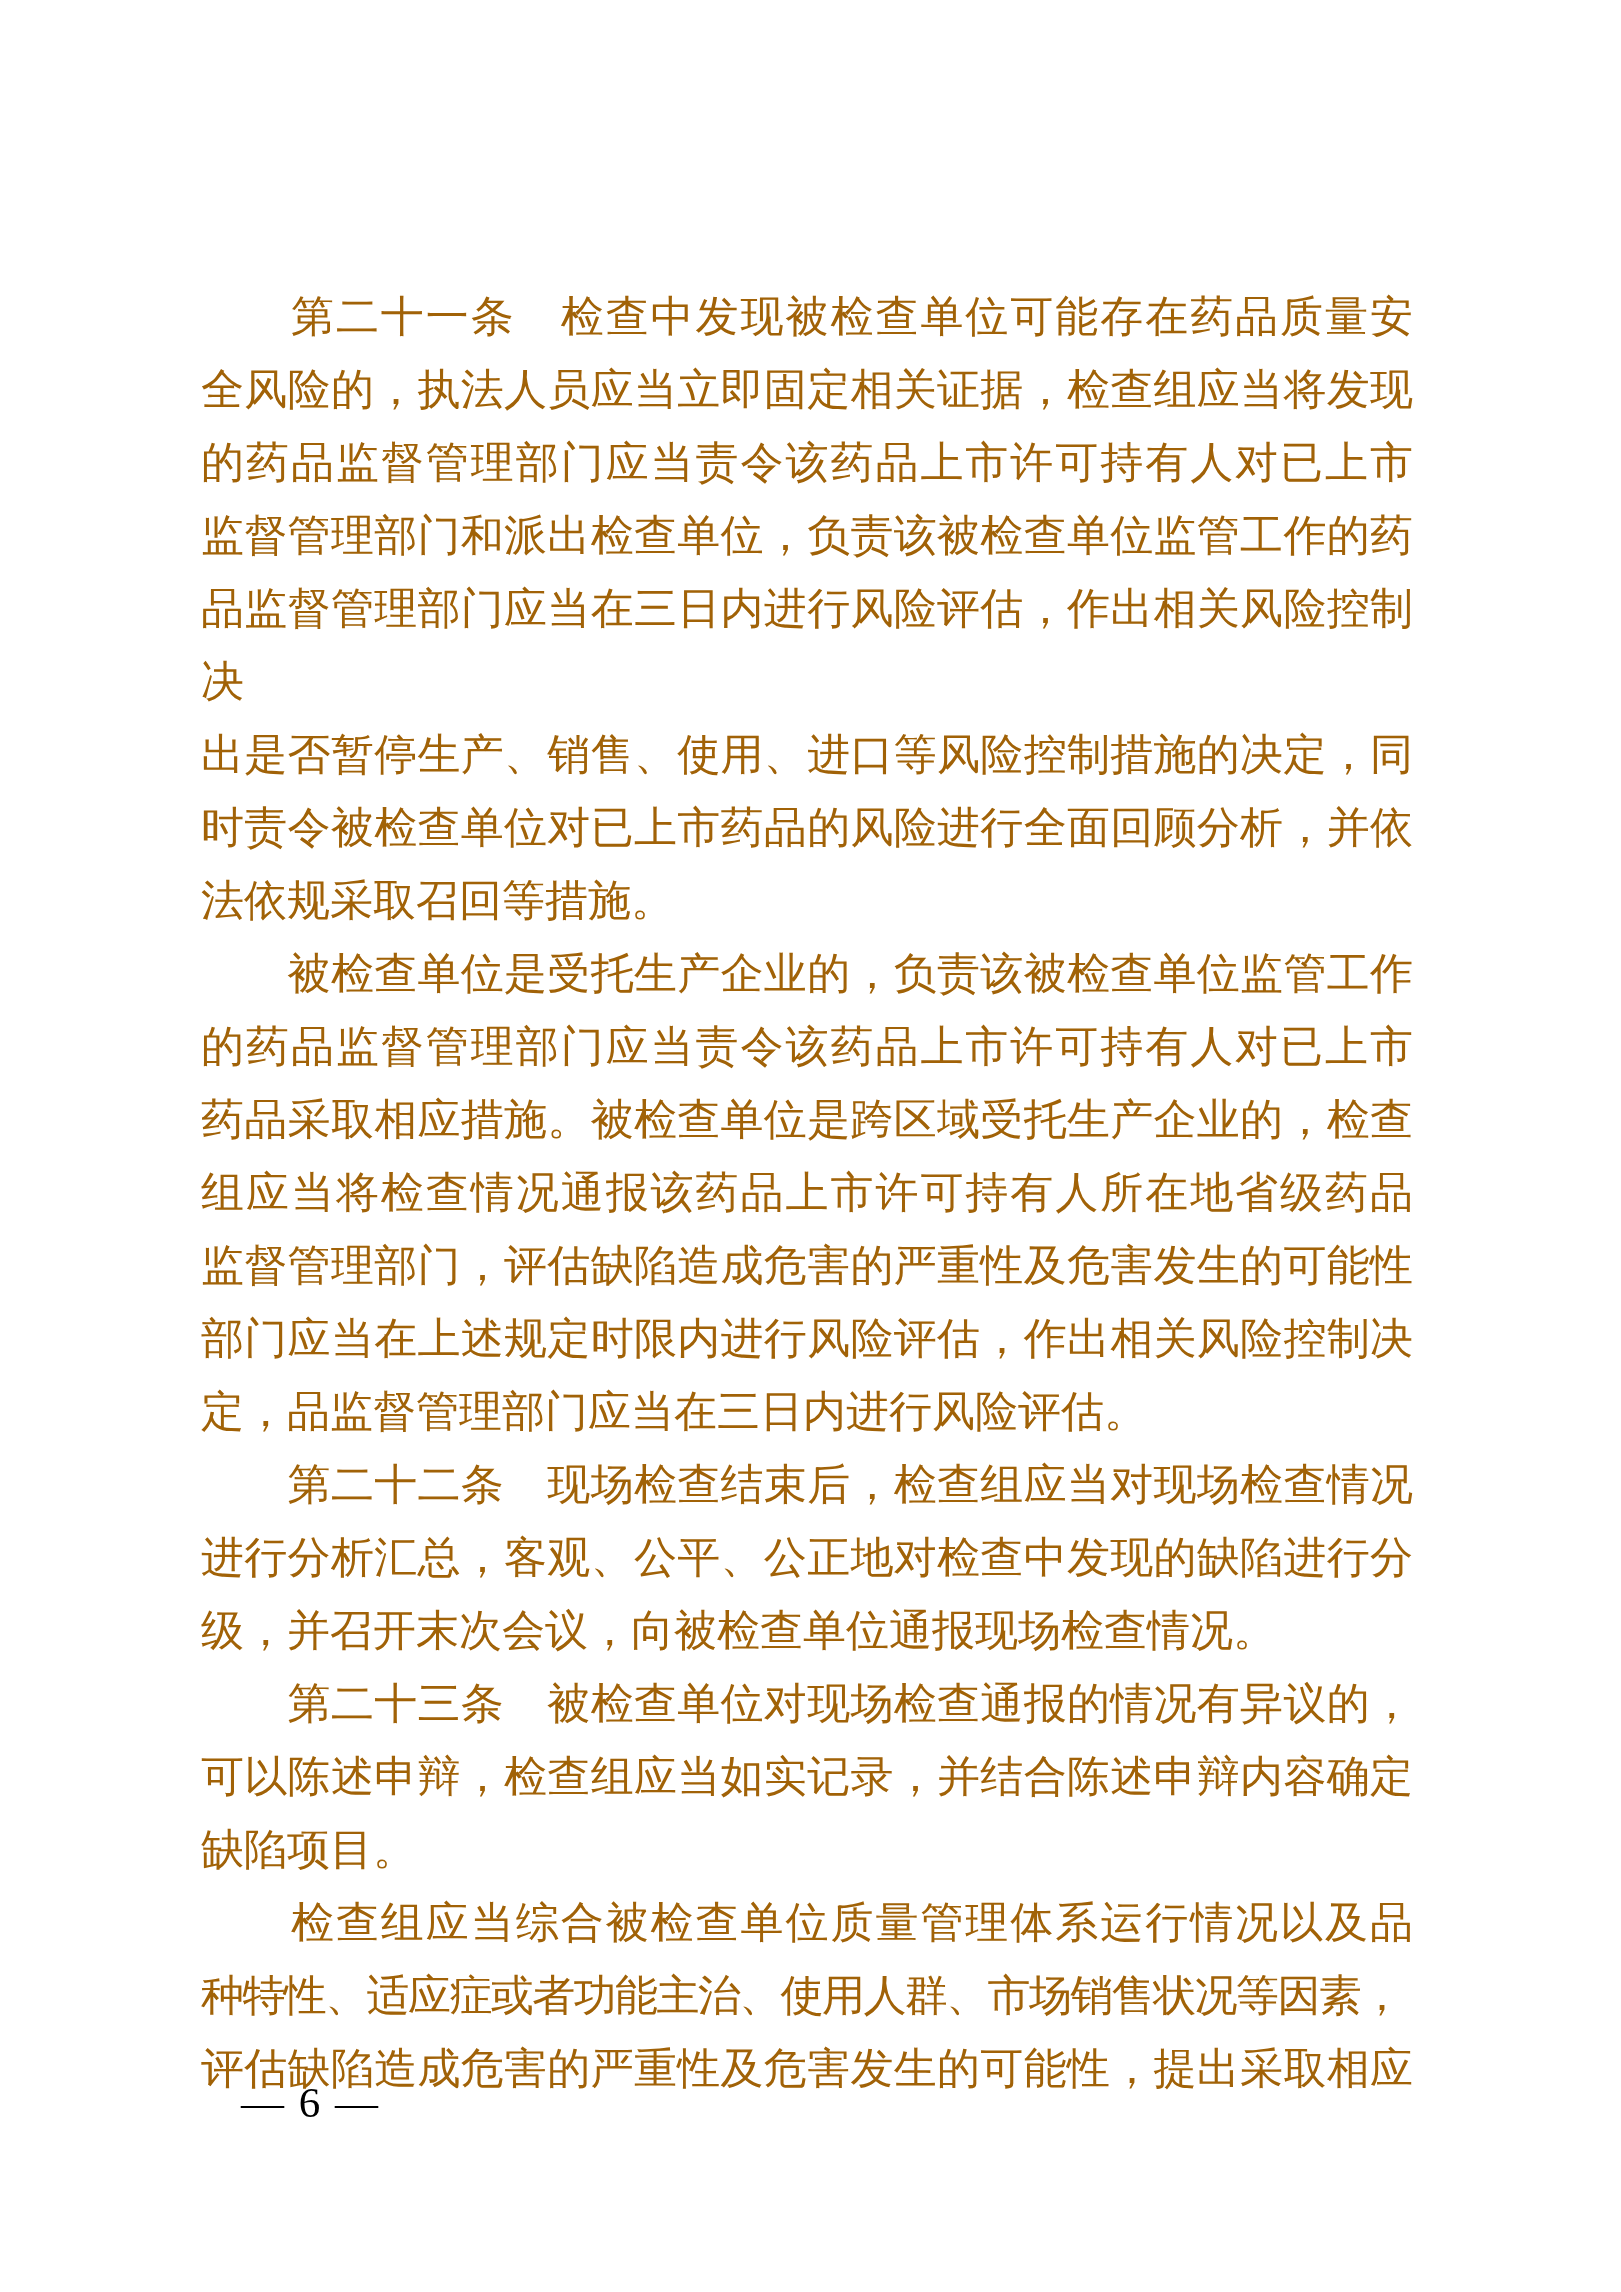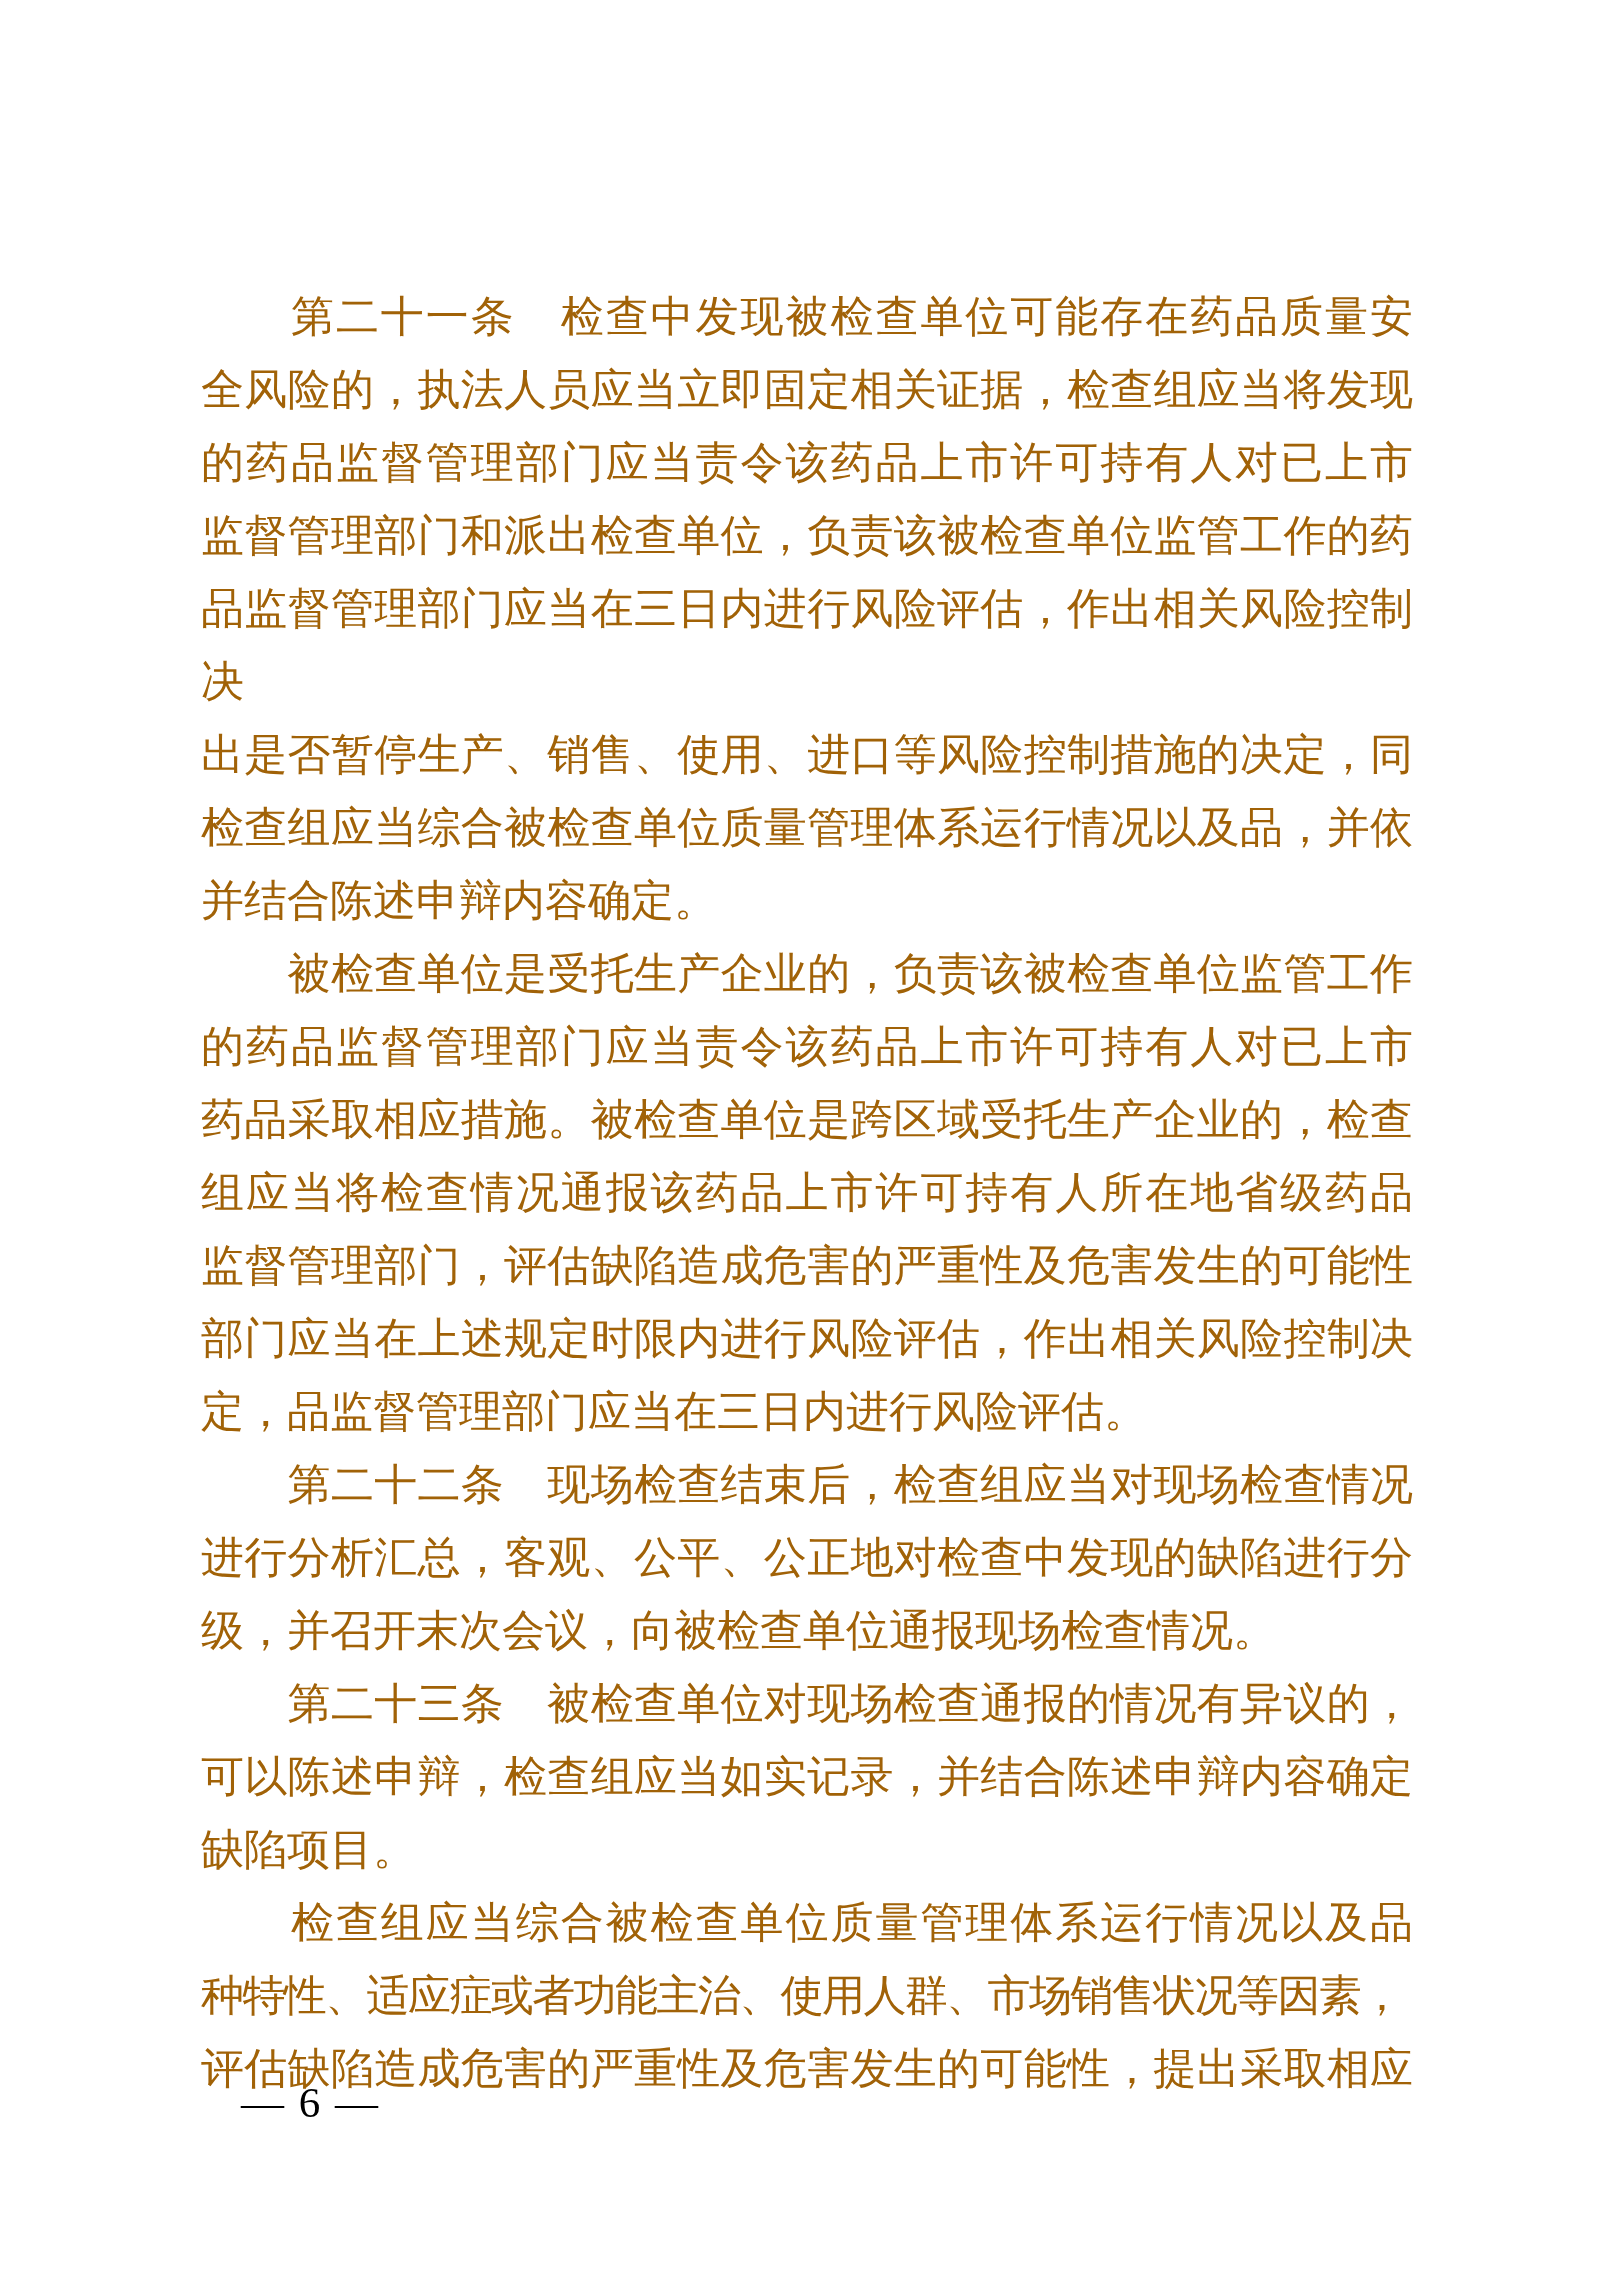--- a/index.html
+++ b/index.html
@@ -53,22 +53,22 @@
 
 <div class="text-body">
 
   <div class="para">
     <div class="ln">　　第二十一条　检查中发现被检查单位可能存在药品质量安</div>
     <div class="ln">全风险的，执法人员应当立即固定相关证据，检查组应当将发现</div>
     <div class="ln">的药品监督管理部门应当责令该药品上市许可持有人对已上市</div>
     <div class="ln">监督管理部门和派出检查单位，负责该被检查单位监管工作的药</div>
     <div class="ln">品监督管理部门应当在三日内进行风险评估，作出相关风险控制决</div>
     <div class="ln">出是否暂停生产、销售、使用、进口等风险控制措施的决定，同</div>
-    <div class="ln">检查组应当综合被检查单位质量管理体系运行情况以及品，并依</div>
-    <div class="ln end">并结合陈述申辩内容确定。</div>
+    <div class="ln">时责令被检查单位对已上市药品的风险进行全面回顾分析，并依</div>
+    <div class="ln end">法依规采取召回等措施。</div>
   </div>
 
   <div class="para">
     <div class="ln">　　被检查单位是受托生产企业的，负责该被检查单位监管工作</div>
     <div class="ln">的药品监督管理部门应当责令该药品上市许可持有人对已上市</div>
     <div class="ln">药品采取相应措施。被检查单位是跨区域受托生产企业的，检查</div>
     <div class="ln">组应当将检查情况通报该药品上市许可持有人所在地省级药品</div>
     <div class="ln">监督管理部门，评估缺陷造成危害的严重性及危害发生的可能性</div>
     <div class="ln">部门应当在上述规定时限内进行风险评估，作出相关风险控制决</div>
     <div class="ln end">定，品监督管理部门应当在三日内进行风险评估。</div>

